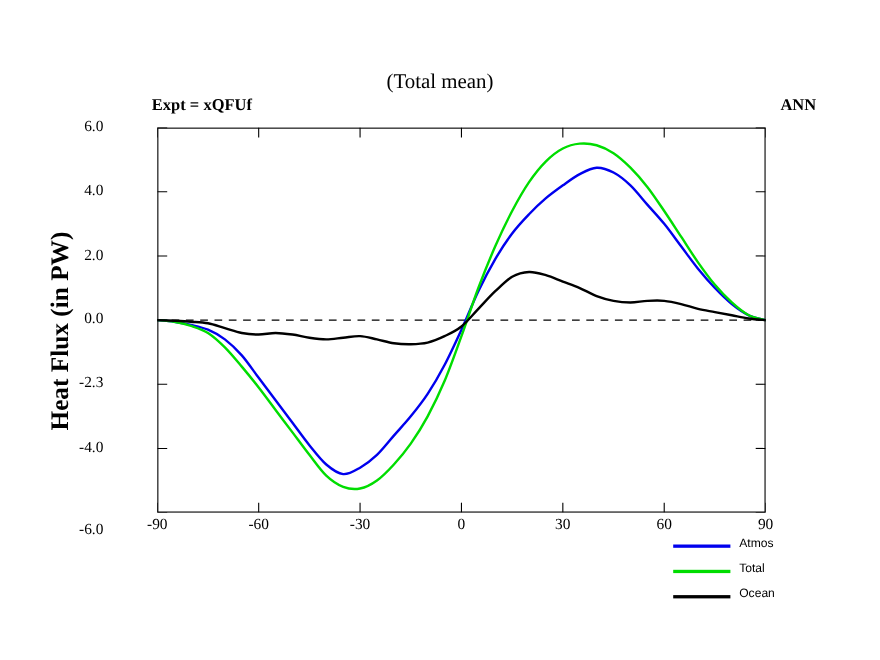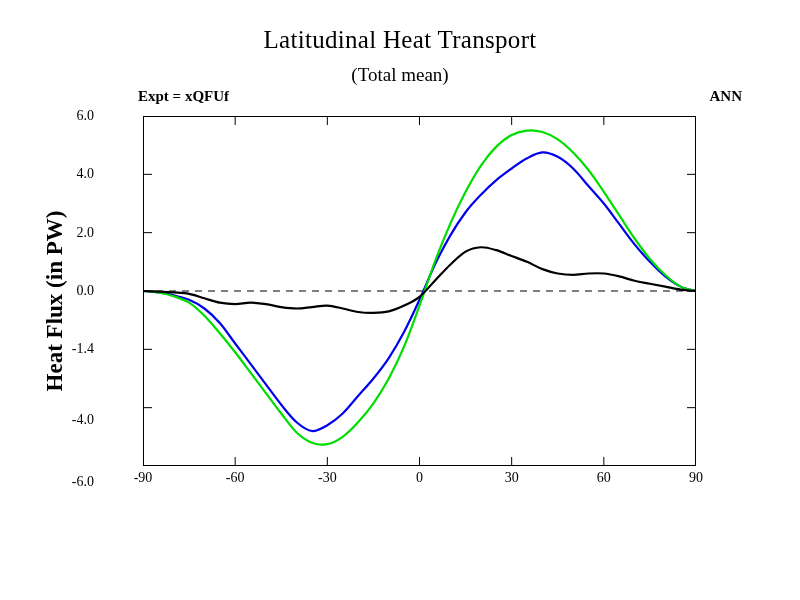--- a/index.html
+++ b/index.html
@@ -143,31 +143,30 @@
     top: 2px;
     font-size: 11px;
     font-family: "Liberation Sans", sans-serif;
   }
 </style>
 </head>
 <body>
 
 <div id="root">
 
-  <div class="title">Latitudinal Heat Transport</div>
   <div class="subtitle">(Total mean)</div>
   <div class="expt-label">Expt = xQFUf</div>
   <div class="season-label">ANN</div>
 
   <div class="ylabel">Heat Flux (in PW)</div>
 
   <div id="ytick-container">
       <div class="ytick-label" style="top: 466px; margin-top: 16px;">-6.0</div>
-      <div class="ytick-label" style="top: 407.667px; margin-top: 12px;">-4.0</div>
-      <div class="ytick-label" style="top: 349.333px;">-1.4</div>
+      <div class="ytick-label" style="top: 407.667px;">-4.0</div>
+      <div class="ytick-label" style="top: 349.333px;">-2.3</div>
       <div class="ytick-label" style="top: 291px;">0.0</div>
       <div class="ytick-label" style="top: 232.667px;">2.0</div>
       <div class="ytick-label" style="top: 174.333px;">4.0</div>
       <div class="ytick-label" style="top: 116px;">6.0</div>
     </div>
   <div id="xtick-container">
       <div class="xtick-label" style="left: 143px;">-90</div>
       <div class="xtick-label" style="left: 235.167px;">-60</div>
       <div class="xtick-label" style="left: 327.333px;">-30</div>
       <div class="xtick-label" style="left: 419.5px;">0</div>
@@ -207,14 +206,28 @@
         <line y1="341" y2="350" x1="460.83333333333337" x2="460.83333333333337" stroke="#000" stroke-width="1"></line>
         <line y1="0" y2="9" x1="553" x2="553" stroke="#000" stroke-width="1"></line>
         <line y1="341" y2="350" x1="553" x2="553" stroke="#000" stroke-width="1"></line>
         <line x1="0" x2="553" y1="175" y2="175" stroke="#000" stroke-width="1" stroke-dasharray="7,6"></line>
         <path d="M 0.00 175.00 C 2.56 175.24, 10.24 175.73, 15.36 176.46 C 20.48 177.19, 25.60 178.16, 30.72 179.38 C 35.84 180.59, 40.96 181.56, 46.08 183.75 C 51.20 185.94, 56.32 188.61, 61.44 192.50 C 66.56 196.39, 71.69 201.25, 76.81 207.08 C 81.93 212.92, 87.05 220.69, 92.17 227.50 C 97.29 234.31, 102.41 241.11, 107.53 247.92 C 112.65 254.72, 117.77 261.53, 122.89 268.33 C 128.01 275.14, 133.13 282.43, 138.25 288.75 C 143.37 295.07, 148.49 301.88, 153.61 306.25 C 158.73 310.63, 163.85 314.51, 168.97 315.00 C 174.09 315.49, 179.21 312.08, 184.33 309.17 C 189.45 306.25, 194.57 302.36, 199.69 297.50 C 204.81 292.64, 209.94 285.83, 215.06 280.00 C 220.18 274.17, 225.30 268.82, 230.42 262.50 C 235.54 256.18, 240.66 249.86, 245.78 242.08 C 250.90 234.31, 256.02 225.56, 261.14 215.83 C 266.26 206.11, 271.38 194.93, 276.50 183.75 C 281.62 172.57, 286.74 159.44, 291.86 148.75 C 296.98 138.06, 302.10 128.33, 307.22 119.58 C 312.34 110.83, 317.46 103.06, 322.58 96.25 C 327.70 89.44, 332.82 84.10, 337.94 78.75 C 343.06 73.40, 348.19 68.54, 353.31 64.17 C 358.43 59.79, 363.55 56.15, 368.67 52.50 C 373.79 48.85, 378.91 44.97, 384.03 42.29 C 389.15 39.62, 394.27 36.70, 399.39 36.46 C 404.51 36.22, 409.63 38.16, 414.75 40.83 C 419.87 43.51, 424.99 47.64, 430.11 52.50 C 435.23 57.36, 440.35 64.17, 445.47 70.00 C 450.59 75.83, 455.71 81.18, 460.83 87.50 C 465.95 93.82, 471.07 101.11, 476.19 107.92 C 481.31 114.72, 486.44 122.01, 491.56 128.33 C 496.68 134.65, 501.80 140.49, 506.92 145.83 C 512.04 151.18, 517.16 156.28, 522.28 160.42 C 527.40 164.55, 532.52 168.19, 537.64 170.62 C 542.76 173.06, 550.44 174.27, 553.00 175.00" fill="none" stroke="#0000ee" stroke-width="2.2" stroke-linejoin="round" stroke-linecap="round"></path>
         <path d="M 0.00 175.00 C 2.56 175.24, 10.24 175.58, 15.36 176.46 C 20.48 177.33, 25.60 178.55, 30.72 180.25 C 35.84 181.95, 40.96 183.41, 46.08 186.67 C 51.20 189.92, 56.32 194.69, 61.44 199.79 C 66.56 204.90, 71.69 211.22, 76.81 217.29 C 81.93 223.37, 87.05 229.69, 92.17 236.25 C 97.29 242.81, 102.41 249.86, 107.53 256.67 C 112.65 263.47, 117.77 270.28, 122.89 277.08 C 128.01 283.89, 133.13 290.94, 138.25 297.50 C 143.37 304.06, 148.49 311.60, 153.61 316.46 C 158.73 321.32, 163.85 324.72, 168.97 326.67 C 174.09 328.61, 179.21 329.10, 184.33 328.13 C 189.45 327.15, 194.57 324.48, 199.69 320.83 C 204.81 317.19, 209.94 311.84, 215.06 306.25 C 220.18 300.66, 225.30 294.58, 230.42 287.29 C 235.54 280.00, 240.66 271.98, 245.78 262.50 C 250.90 253.02, 256.02 242.57, 261.14 230.42 C 266.26 218.26, 271.38 203.68, 276.50 189.58 C 281.62 175.49, 286.74 159.44, 291.86 145.83 C 296.98 132.22, 302.10 119.58, 307.22 107.92 C 312.34 96.25, 317.46 85.56, 322.58 75.83 C 327.70 66.11, 332.82 57.12, 337.94 49.58 C 343.06 42.05, 348.19 35.73, 353.31 30.63 C 358.43 25.52, 363.55 21.63, 368.67 18.96 C 373.79 16.28, 378.91 15.07, 384.03 14.58 C 389.15 14.10, 394.27 14.58, 399.39 16.04 C 404.51 17.50, 409.63 19.93, 414.75 23.33 C 419.87 26.74, 424.99 31.35, 430.11 36.46 C 435.23 41.56, 440.35 47.40, 445.47 53.96 C 450.59 60.52, 455.71 68.30, 460.83 75.83 C 465.95 83.37, 471.07 91.39, 476.19 99.17 C 481.31 106.94, 486.44 115.21, 491.56 122.50 C 496.68 129.79, 501.80 136.84, 506.92 142.92 C 512.04 148.99, 517.16 154.34, 522.28 158.96 C 527.40 163.58, 532.52 167.95, 537.64 170.62 C 542.76 173.30, 550.44 174.27, 553.00 175.00" fill="none" stroke="#00dd00" stroke-width="2.2" stroke-linejoin="round" stroke-linecap="round"></path>
         <path d="M 0.00 175.00 C 2.56 175.10, 10.24 175.34, 15.36 175.58 C 20.48 175.83, 25.60 176.07, 30.72 176.46 C 35.84 176.85, 40.96 176.94, 46.08 177.92 C 51.20 178.89, 56.32 180.83, 61.44 182.29 C 66.56 183.75, 71.69 185.69, 76.81 186.67 C 81.93 187.64, 87.05 188.13, 92.17 188.13 C 97.29 188.13, 102.41 186.67, 107.53 186.67 C 112.65 186.67, 117.77 187.40, 122.89 188.13 C 128.01 188.85, 133.13 190.31, 138.25 191.04 C 143.37 191.77, 148.49 192.50, 153.61 192.50 C 158.73 192.50, 163.85 191.53, 168.97 191.04 C 174.09 190.56, 179.21 189.34, 184.33 189.58 C 189.45 189.83, 194.57 191.43, 199.69 192.50 C 204.81 193.57, 209.94 195.27, 215.06 196.00 C 220.18 196.73, 225.30 196.97, 230.42 196.88 C 235.54 196.78, 240.66 196.63, 245.78 195.42 C 250.90 194.20, 256.02 192.01, 261.14 189.58 C 266.26 187.15, 271.38 184.97, 276.50 180.83 C 281.62 176.70, 286.74 170.14, 291.86 164.79 C 296.98 159.44, 302.10 153.61, 307.22 148.75 C 312.34 143.89, 317.46 138.54, 322.58 135.63 C 327.70 132.71, 332.82 131.49, 337.94 131.25 C 343.06 131.01, 348.19 132.71, 353.31 134.17 C 358.43 135.63, 363.55 138.06, 368.67 140.00 C 373.79 141.94, 378.91 143.65, 384.03 145.83 C 389.15 148.02, 394.27 151.18, 399.39 153.13 C 404.51 155.07, 409.63 156.53, 414.75 157.50 C 419.87 158.47, 424.99 158.96, 430.11 158.96 C 435.23 158.96, 440.35 157.74, 445.47 157.50 C 450.59 157.26, 455.71 157.01, 460.83 157.50 C 465.95 157.99, 471.07 159.20, 476.19 160.42 C 481.31 161.63, 486.44 163.58, 491.56 164.79 C 496.68 166.01, 501.80 166.74, 506.92 167.71 C 512.04 168.68, 517.16 169.65, 522.28 170.62 C 527.40 171.60, 532.52 172.81, 537.64 173.54 C 542.76 174.27, 550.44 174.76, 553.00 175.00" fill="none" stroke="#000000" stroke-width="2.2" stroke-linejoin="round" stroke-linecap="round"></path>
       </svg>
   </div>
 
+  <div class="legend" id="legend">
+      <div class="legend-row">
+        <div class="legend-swatch" style="background: rgb(0, 0, 238);"></div>
+        <div class="legend-text">Atmos</div>
+      </div>
+      <div class="legend-row">
+        <div class="legend-swatch" style="background: rgb(0, 221, 0);"></div>
+        <div class="legend-text">Total</div>
+      </div>
+      <div class="legend-row">
+        <div class="legend-swatch" style="background: rgb(0, 0, 0);"></div>
+        <div class="legend-text">Ocean</div>
+      </div>
+    </div>
 
 </div>
 
 </body></html>

